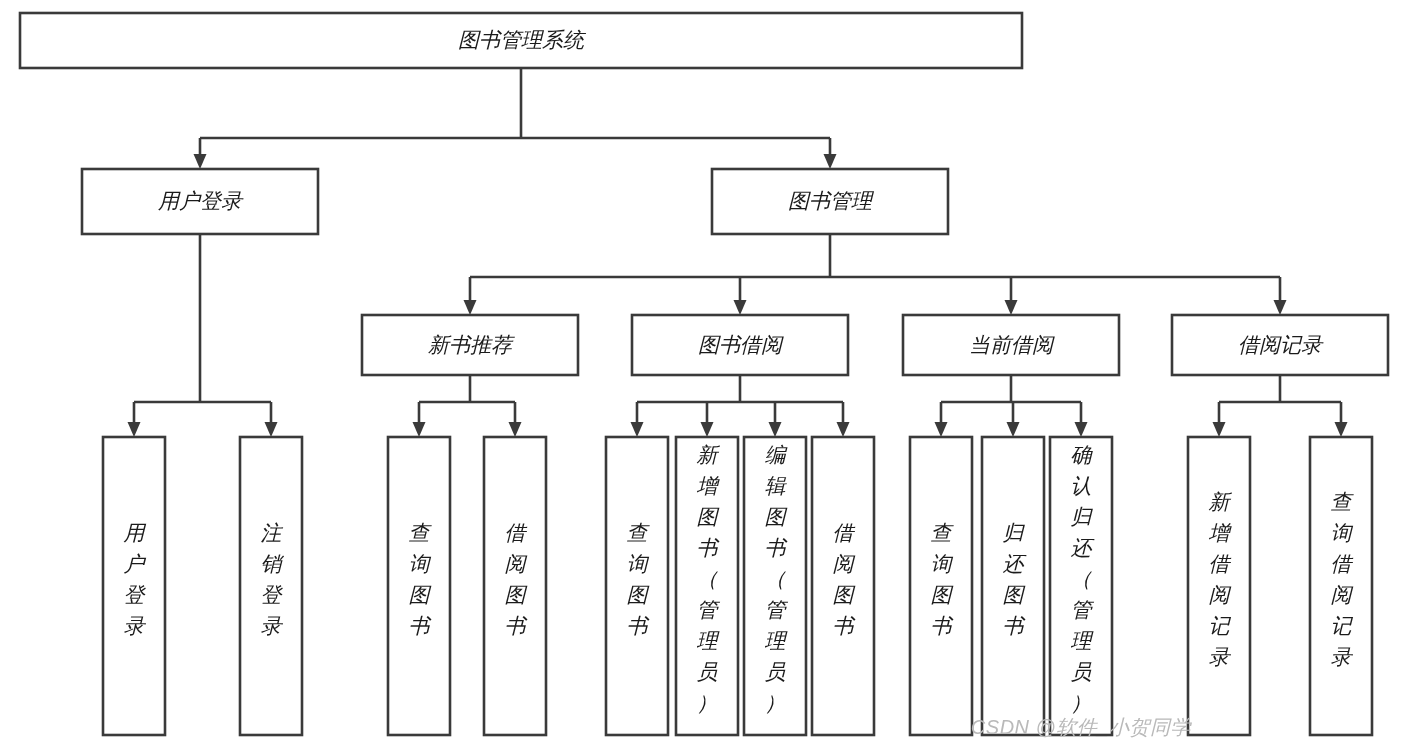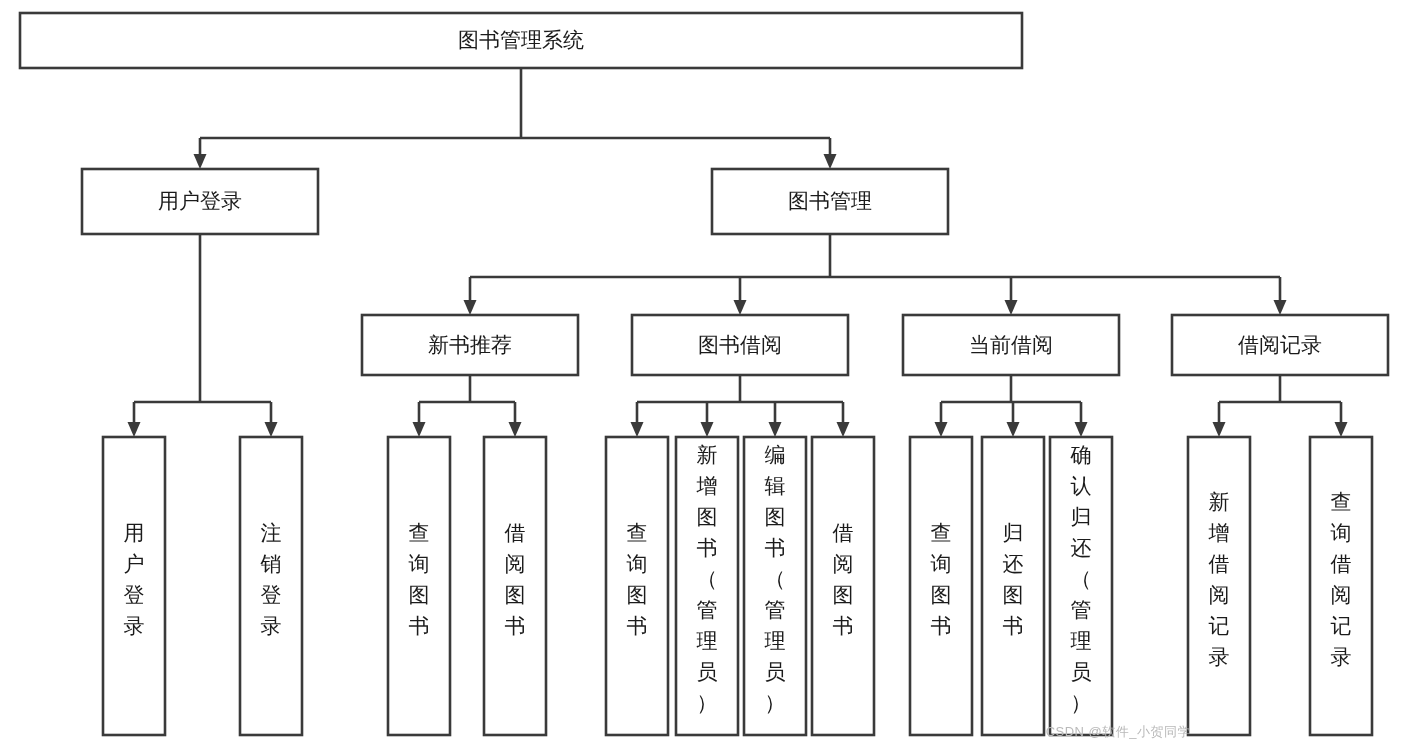--- a/index.html
+++ b/index.html
@@ -12,20 +12,21 @@
     width: 1405px;
     height: 747px;
     font-family: "Liberation Sans", "DejaVu Sans", sans-serif;
     overflow: hidden;
     position: relative;
   }
   #diagram-root {
     position: relative;
     width: 1203px;
     height: 747px;
+    font-style: italic;
   }
   svg.flowchart {
     display: block;
     width: 1405px;
     height: 747px;
   }
   .node-rect {
     fill: #ffffff;
     stroke: #3a3a3a;
     stroke-width: 2.6;
@@ -52,21 +53,21 @@
     fill: #1b1b1b;
     font-family: "Liberation Sans", "DejaVu Sans", sans-serif;
     font-size: 21px;
     text-anchor: middle;
   }
   .watermark {
     position: absolute;
     right: 12px;
     bottom: 6px;
     font-family: "Liberation Sans", "DejaVu Sans", sans-serif;
-    font-size: 13px;
+    font-size: 20px;
     color: #b9b9b9;
     letter-spacing: 0.5px;
     user-select: none;
     pointer-events: none;
   }
 </style>
 </head>
 <body>
 
 <div id="diagram-root">

